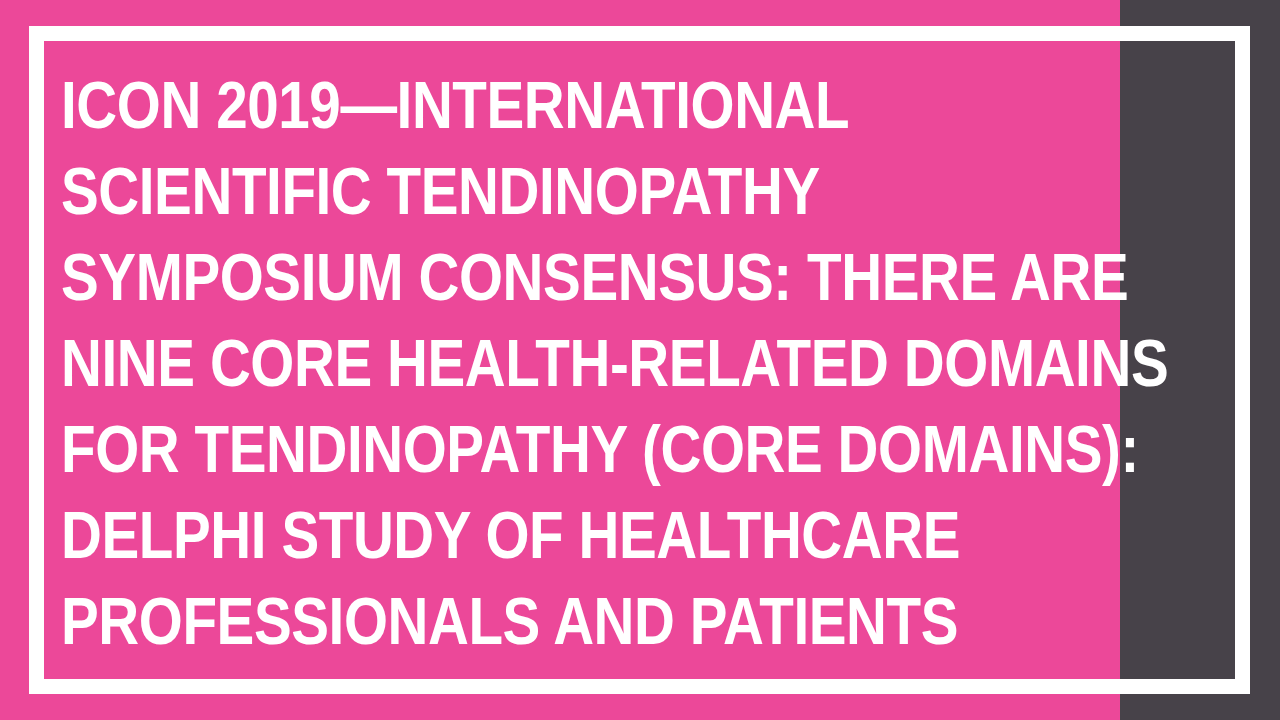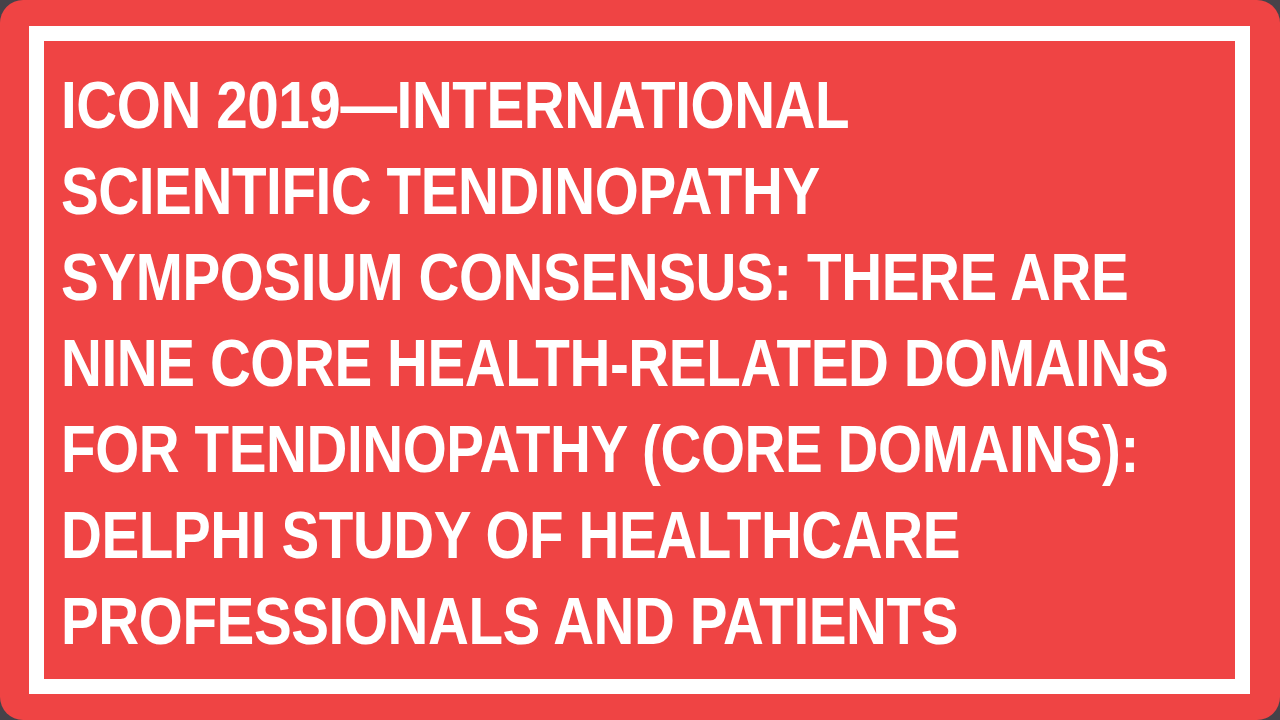--- a/index.html
+++ b/index.html
@@ -9,25 +9,24 @@
   body {
     width: 1280px;
     height: 720px;
     overflow: hidden;
     background: #474249;
     font-family: "Liberation Sans", "DejaVu Sans", sans-serif;
   }
 
   #slide {
     position: relative;
-    width: 1280px;
+    width: 1120px;
     height: 720px;
-    background: #ef4444;
+    background: #ec4899;
     box-sizing: border-box;
-    border-radius: 23px;
   }
 
   
   #frame {
     position: absolute;
     left: 29px;
     top: 26px;
     width: 1221px;
     height: 668px;
     box-sizing: border-box;

